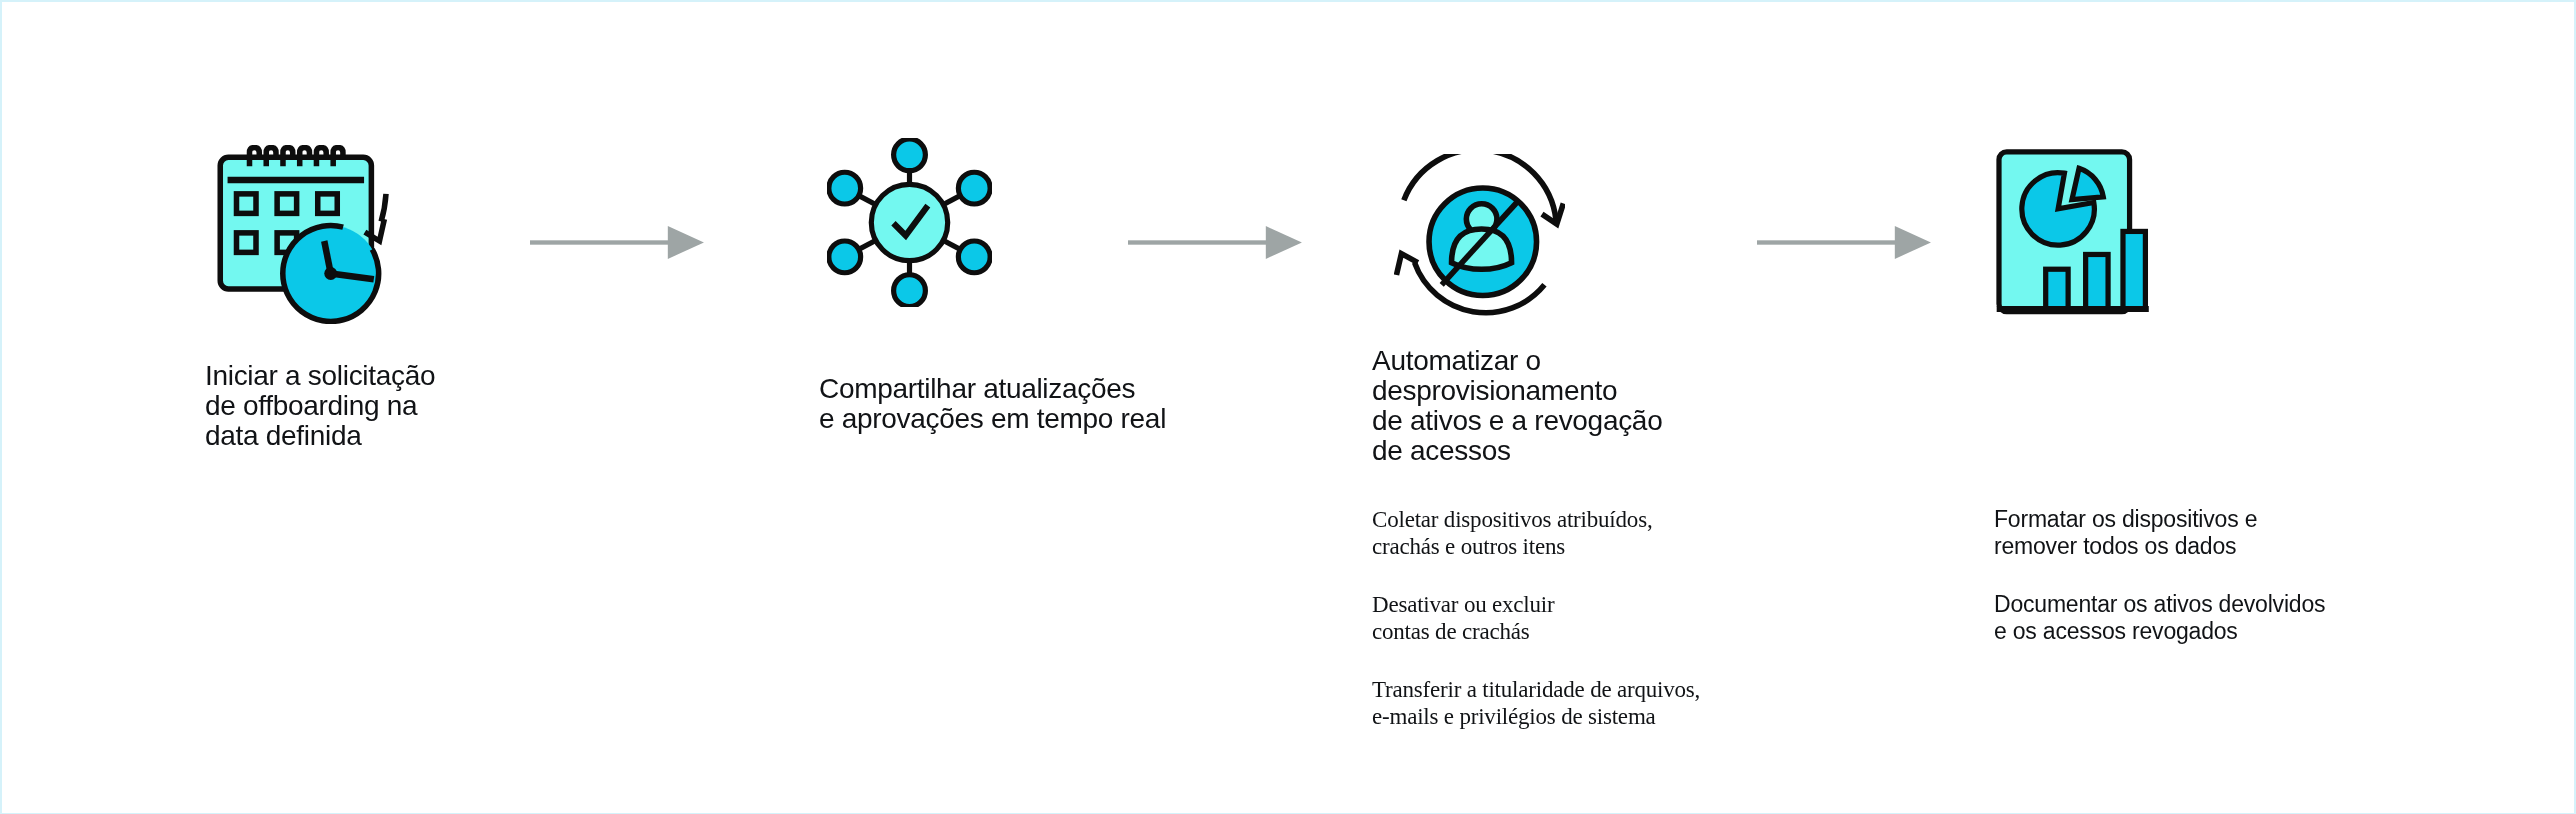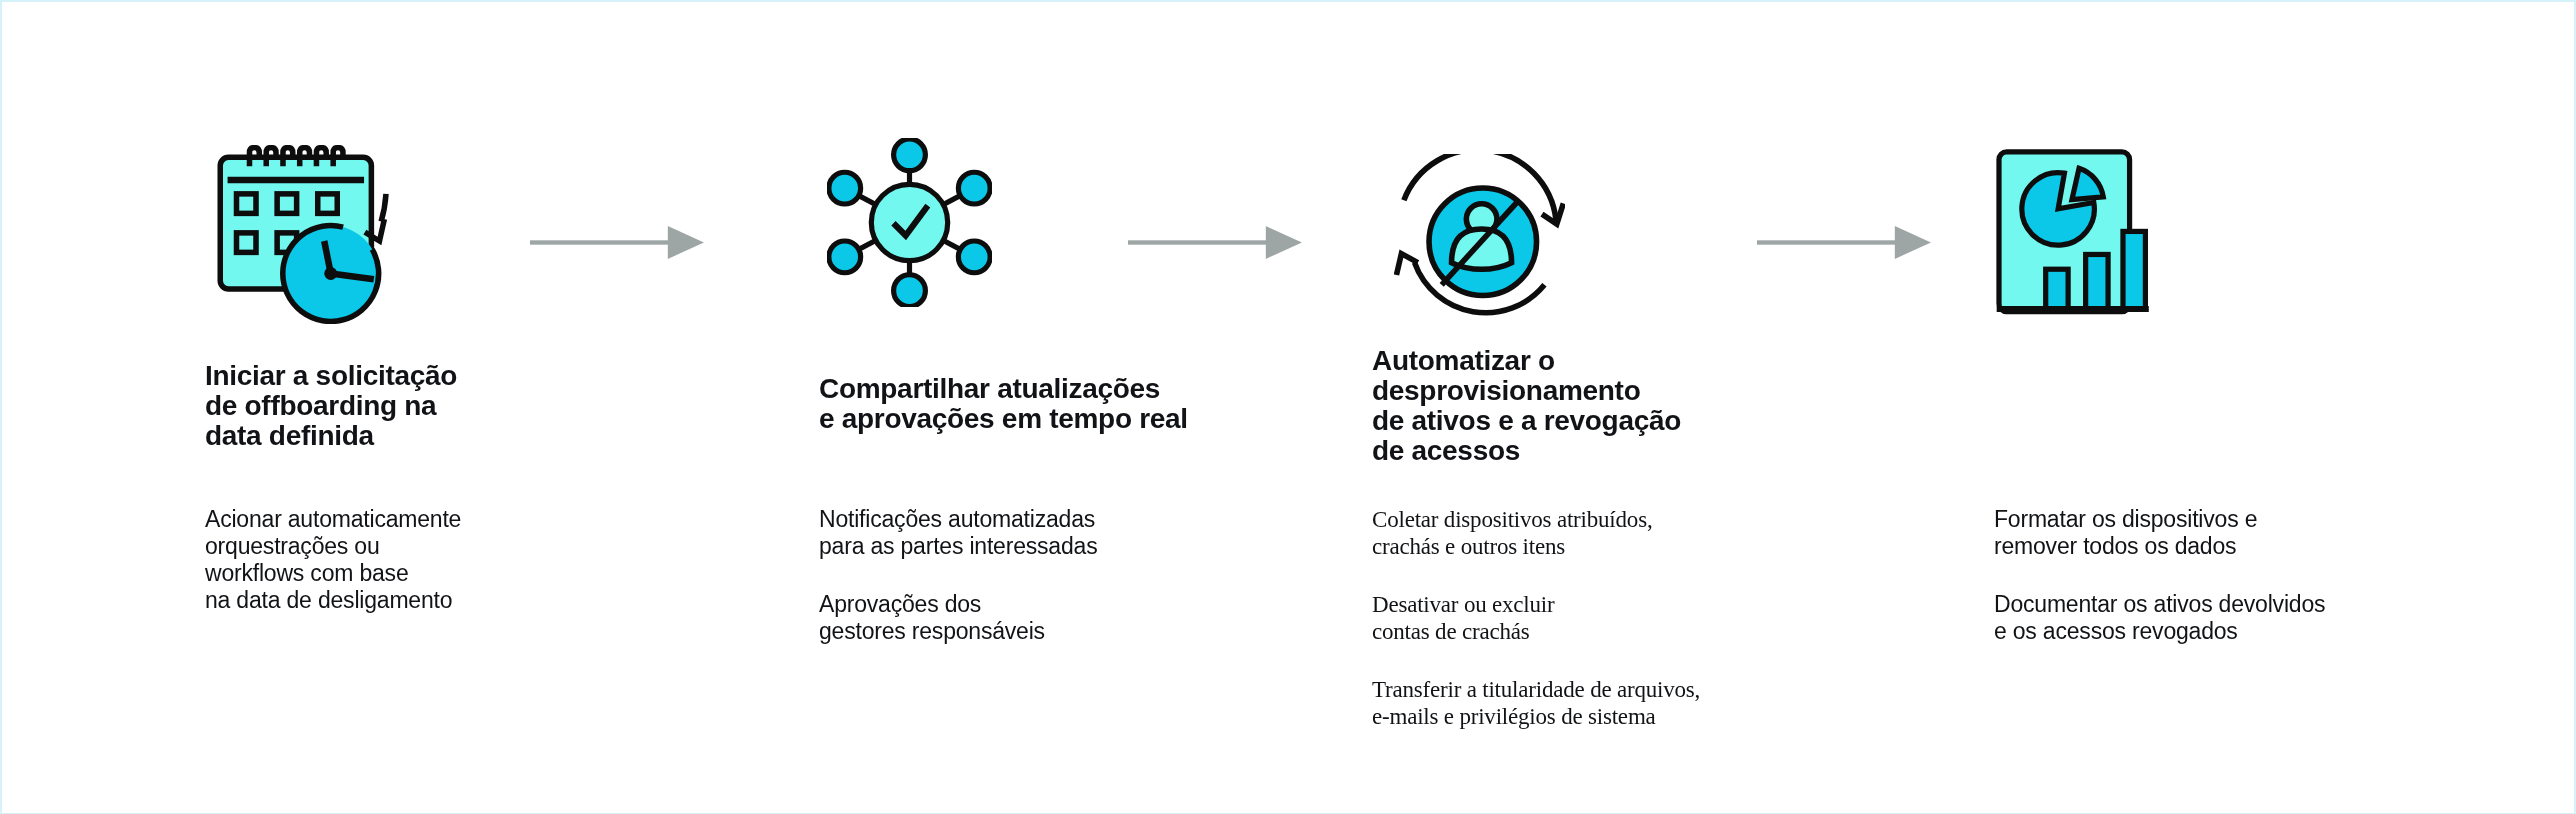--- a/index.html
+++ b/index.html
@@ -10,21 +10,21 @@
   html,body{background:#fff;}
   .canvas{
     position:relative; width:2576px; height:815px;
     background:var(--bg); border:2.7px solid var(--border);
     overflow:hidden;
     font-family:"Liberation Sans", sans-serif;
     color:var(--text);
   }
   .abs{position:absolute;}
   .step-title{
-    font-size:28px; line-height:30px; font-weight:700;
+    font-size:28px; line-height:30px; font-weight:400;
     letter-spacing:-0.3px; white-space:pre-line; color:var(--text);
   }
   .step-body p{
     font-size:23px; line-height:27px; font-weight:400;
     letter-spacing:-0.2px; white-space:pre-line; color:var(--text);
     margin:0 0 31px 0;
   }
   .step-body p:last-child{margin-bottom:0;}
   svg .ln{fill:none; stroke:var(--ink); stroke-width:3.4;}
   svg .fill-light{fill:var(--light);}
@@ -108,35 +108,23 @@
     <polygon points="252,2 252,62 318,32" style="fill:var(--arrow)"></polygon>
   </svg>
   <svg class="abs" style="left:1755px; top:223px;" width="175" height="35" viewBox="0 0 320 64">
     <rect x="0" y="28" width="258" height="8" style="fill:var(--arrow)"></rect>
     <polygon points="252,2 252,62 318,32" style="fill:var(--arrow)"></polygon>
   </svg>
 
   <h2 class="abs step-title" style="left:203px; top:359px;">Iniciar a solicitação
 de offboarding na
 data definida</h2>
-  <div class="abs step-body" style="left:203px; top:504px;">
-    <p>Acionar automaticamente
-orquestrações ou
-workflows com base
-na data de desligamento</p>
-  </div>
 
   <h2 class="abs step-title" style="left:817px; top:372px;">Compartilhar atualizações
 e aprovações em tempo real</h2>
-  <div class="abs step-body" style="left:817px; top:504px;">
-    <p>Notificações automatizadas
-para as partes interessadas</p>
-    <p>Aprovações dos
-gestores responsáveis</p>
-  </div>
 
   <h2 class="abs step-title" style="left:1370px; top:344px;">Automatizar o
 desprovisionamento
 de ativos e a revogação
 de acessos</h2>
   <div class="abs step-body" style="left:1370px; top:504px;font-family:Liberation Serif, serif;">
     <p>Coletar dispositivos atribuídos,
 crachás e outros itens</p>
     <p>Desativar ou excluir
 contas de crachás</p>

